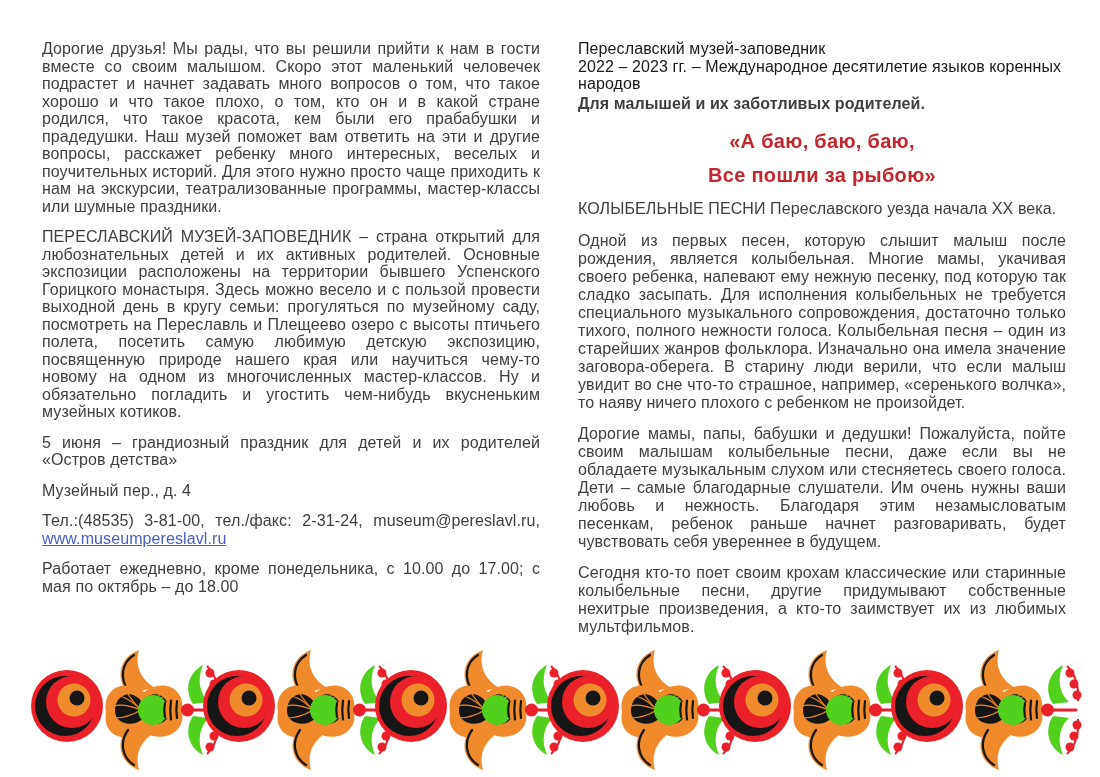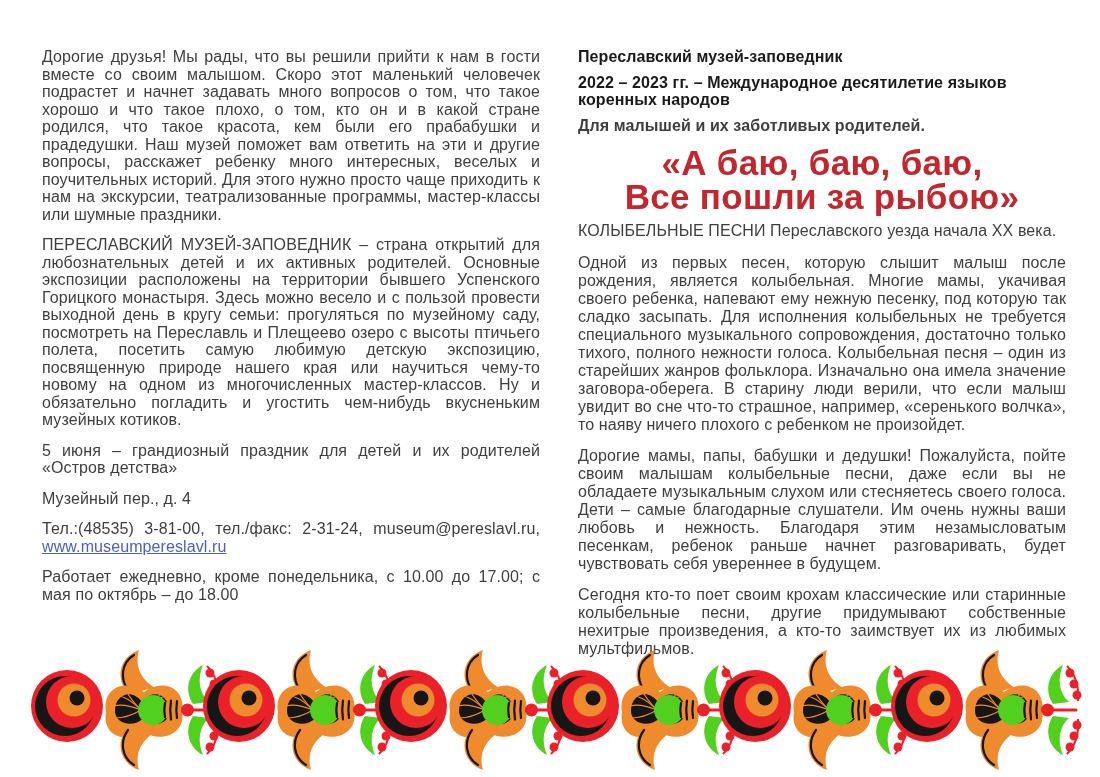--- a/index.html
+++ b/index.html
@@ -24,37 +24,37 @@
     overflow:hidden;
     margin:0 auto;
   }
   .col{position:absolute;top:40px;}
   .col-left{left:42px;width:498px;}
   .col-right{left:578px;width:488px;}
   .col p{
     font-size:16px;
     line-height:17.5px;
     text-align:justify;
-    margin:8px 0 13px 0;
+    margin:0 0 13px 0;
     letter-spacing:.1px;
   }
   .col-right p.body{line-height:18px;}
   .hdr-bold{
-    font-weight:bold;
+    font-weight:normal;
     color:var(--heading-text);
     font-size:15px;
     line-height:19px;
     text-align:left !important;
   }
   .hdr-bold.first{margin-bottom:0 !important;}
   .hdr-bold.second{margin-bottom:2px !important;}
   .audience{margin-bottom:12px !important;text-align:left !important;font-weight:bold;}
   .red-title{
     color:var(--title-red);
-    font-size:35px;
+    font-size:20px;
     font-weight:bold;
     text-align:center;
     line-height:34px;
     margin:8px 0 8px 0;
     letter-spacing:.3px;
   }
   .subtitle{text-align:left;margin-bottom:14px !important;}
   a.site-link{color:var(--link-blue);text-decoration:underline;cursor:pointer;}
   .ornament{
     position:absolute;

